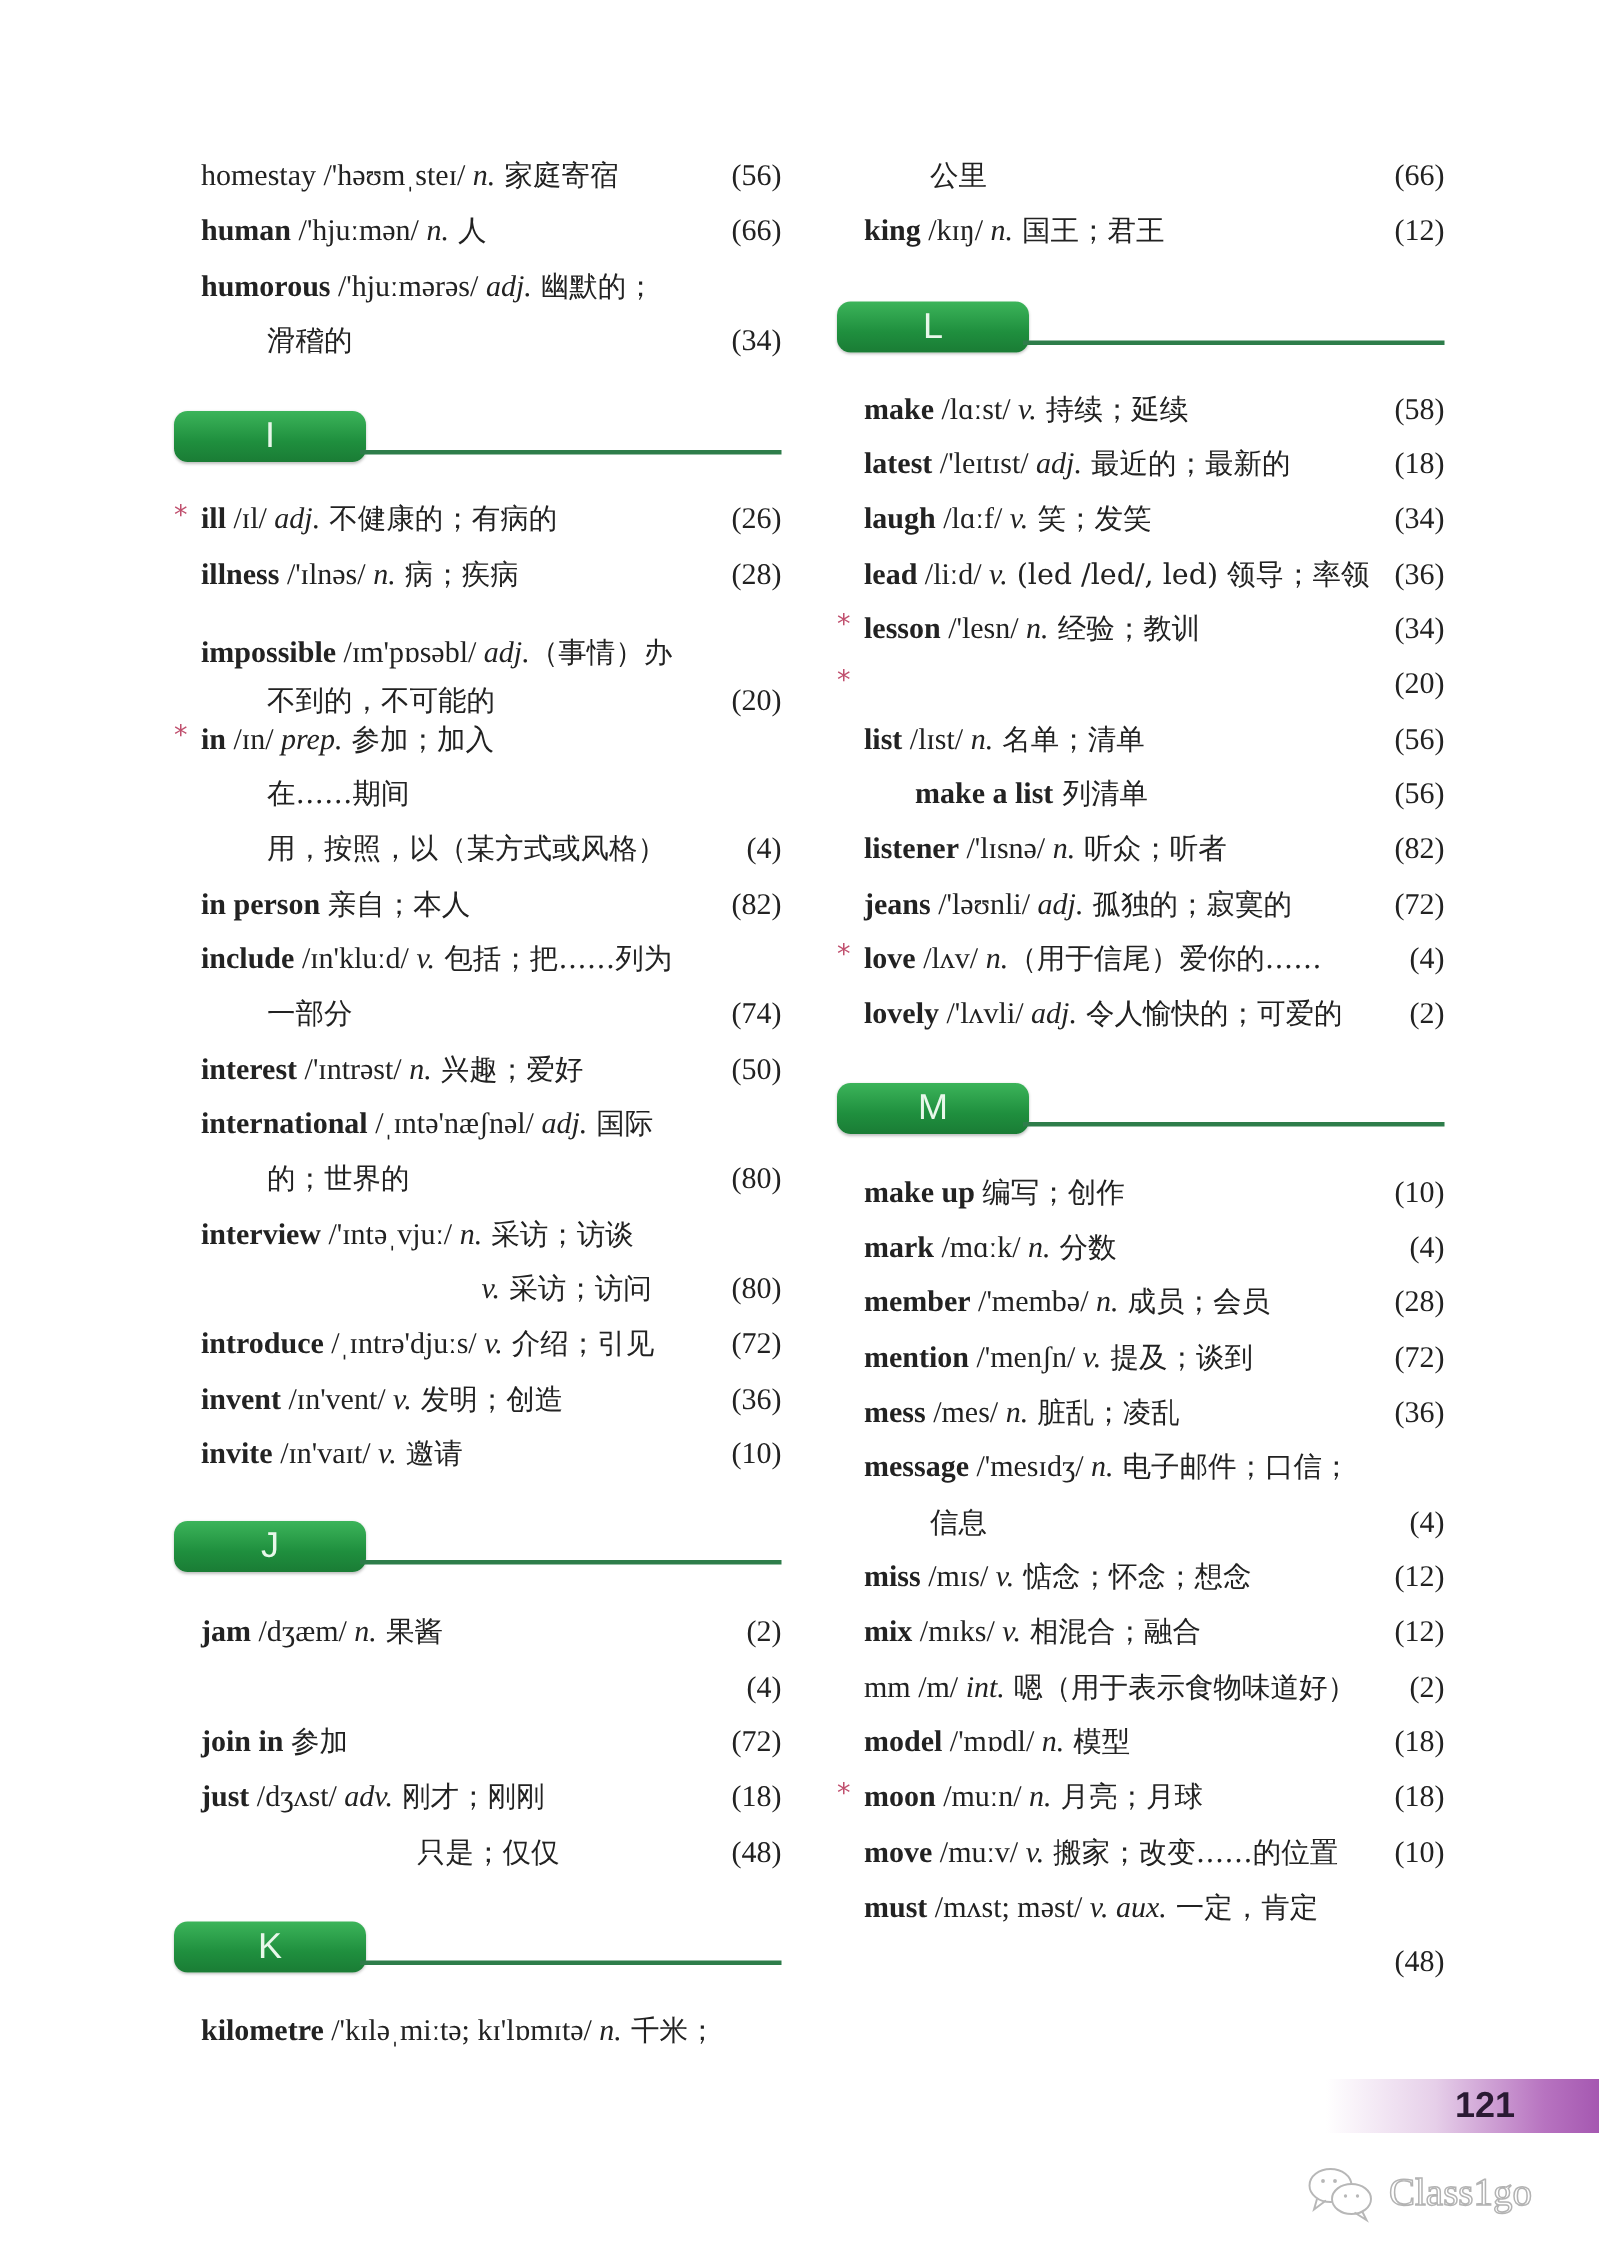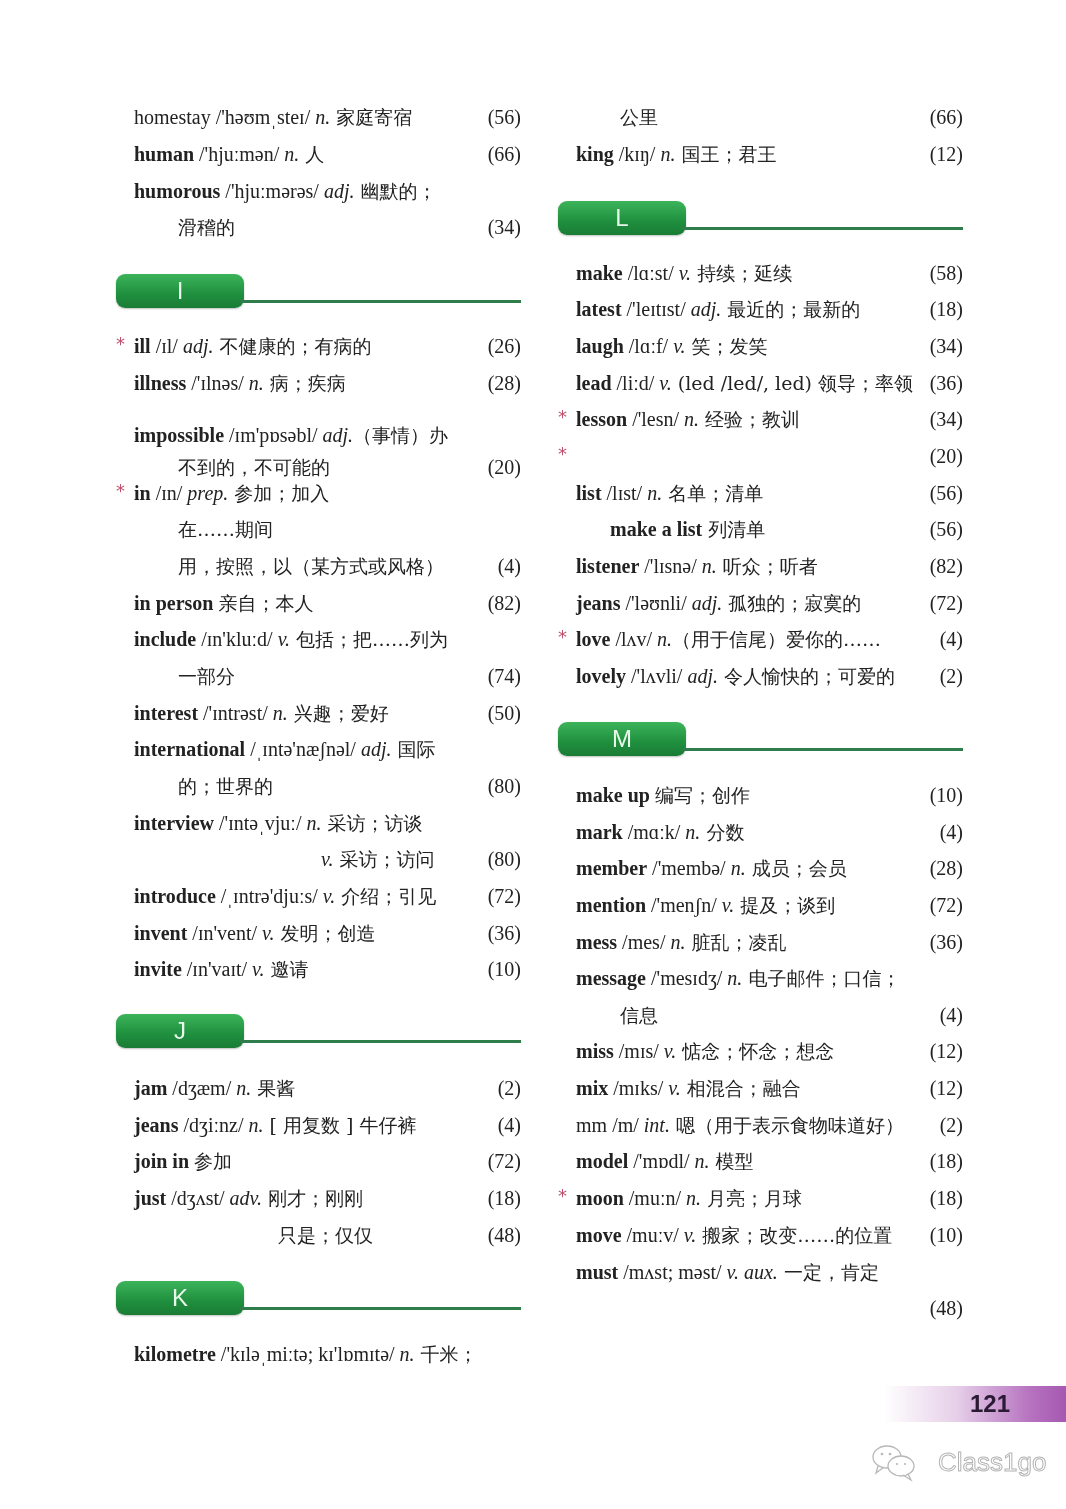--- a/index.html
+++ b/index.html
@@ -48,22 +48,22 @@
     .page-num {
       position: absolute; right: 56px; top: 0; line-height: 36px;
       font-family: "Liberation Sans", sans-serif; font-weight: bold; font-size: 24px;
       color: #2a1a33;
     }
     .watermark {
       position: absolute; left: 870px; top: 1440px; height: 44px;
       display: flex; align-items: center; gap: 8px; opacity: 0.75;
     }
     .watermark .wm-text {
-      font-family: Liberation Sans, sans-serif; font-size: 26px; color: #cfcfcf;
-      -webkit-text-stroke: 1px #9a9a9a; color: transparent; margin-left: 12px;
+      font-family: Liberation Serif, serif; font-size: 26px; color: #cfcfcf;
+      -webkit-text-stroke: 1px #9a9a9a; color: transparent;
     }
   </style>
 </head>
 <body>
 
 <div class="col col-left">
   <div class="entry" style="top:102px">
       <span class="txt"><span>homestay</span><span> /'həʊmˌsteɪ/ </span><span class="pos">n.</span><span class="zh"> 家庭寄宿</span></span>
       <span class="pg">(56)</span>
     </div>
@@ -156,21 +156,20 @@
   <div class="letter-hdr" style="top:1014px">
       <div class="tab">J</div>
       <div class="rule"></div>
     </div>
 
   <div class="entry" style="top:1073px">
       <span class="txt"><span class="hw">jam</span><span> /dʒæm/ </span><span class="pos">n.</span><span class="zh"> 果酱</span></span>
       <span class="pg">(2)</span>
     </div>
   <div class="entry" style="top:1110px">
-      <span class="txt"><span class="hw">jeans</span><span> /dʒiːnz/ </span><span class="pos">n.</span><span class="zh"> [ 用复数 ] 牛仔裤</span></span>
       <span class="pg">(4)</span>
     </div>
   <div class="entry" style="top:1146px">
       <span class="txt"><span class="hw">join in</span><span> </span><span class="zh">参加</span></span>
       <span class="pg">(72)</span>
     </div>
   <div class="entry" style="top:1183px">
       <span class="txt"><span class="hw">just</span><span> /dʒʌst/ </span><span class="pos">adv.</span><span class="zh"> 刚才；刚刚</span></span>
       <span class="pg">(18)</span>
     </div>

